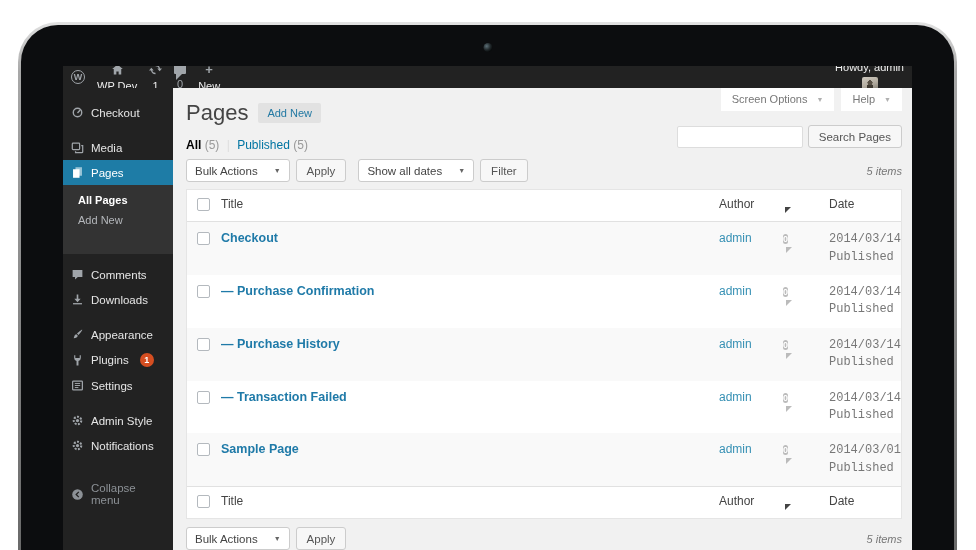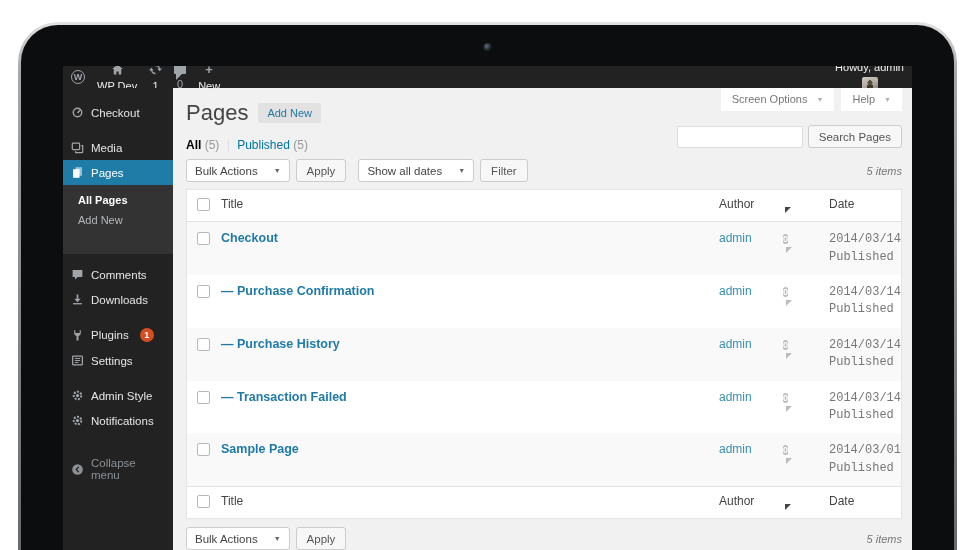--- a/index.html
+++ b/index.html
@@ -215,20 +215,29 @@
         <div class="mi">
           <span class="ic">
             <svg viewBox="0 0 16 16">
                   <path d="M7 1.8h2v5.4h2.9L8 11.4 4.1 7.2H7z" fill="currentColor"></path>
                   <path d="M2.5 12.4h11V14h-11z" fill="currentColor"></path>
                 </svg>
           </span>
           <span>Downloads</span>
         </div>
         <div class="menu-sep"></div>
+        <div class="mi">
+          <span class="ic">
+            <svg viewBox="0 0 16 16">
+                  <path d="M13.8 2.2c.6.6-3.2 5-4.6 6.4L7.4 6.8c1.4-1.4 5.8-5.2 6.4-4.6z" fill="currentColor"></path>
+                  <path d="M6.6 7.6l1.8 1.8c-.6 1.9-2 2.9-5.1 3.1.9-1 .3-4 3.3-4.9z" fill="currentColor"></path>
+                </svg>
+          </span>
+          <span>Appearance</span>
+        </div>
         <div class="mi">
           <span class="ic">
             <svg viewBox="0 0 16 16">
                   <path d="M10.7 1.5V5H5.3V1.5H3.9V5A3.6 3.6 0 006.8 8.5V14h2.4V8.5A3.6 3.6 0 0012.1 5V1.5z" fill="currentColor"></path>
                 </svg>
           </span>
           <span>Plugins</span>
           <span class="badge">1</span>
         </div>
         <div class="mi">

